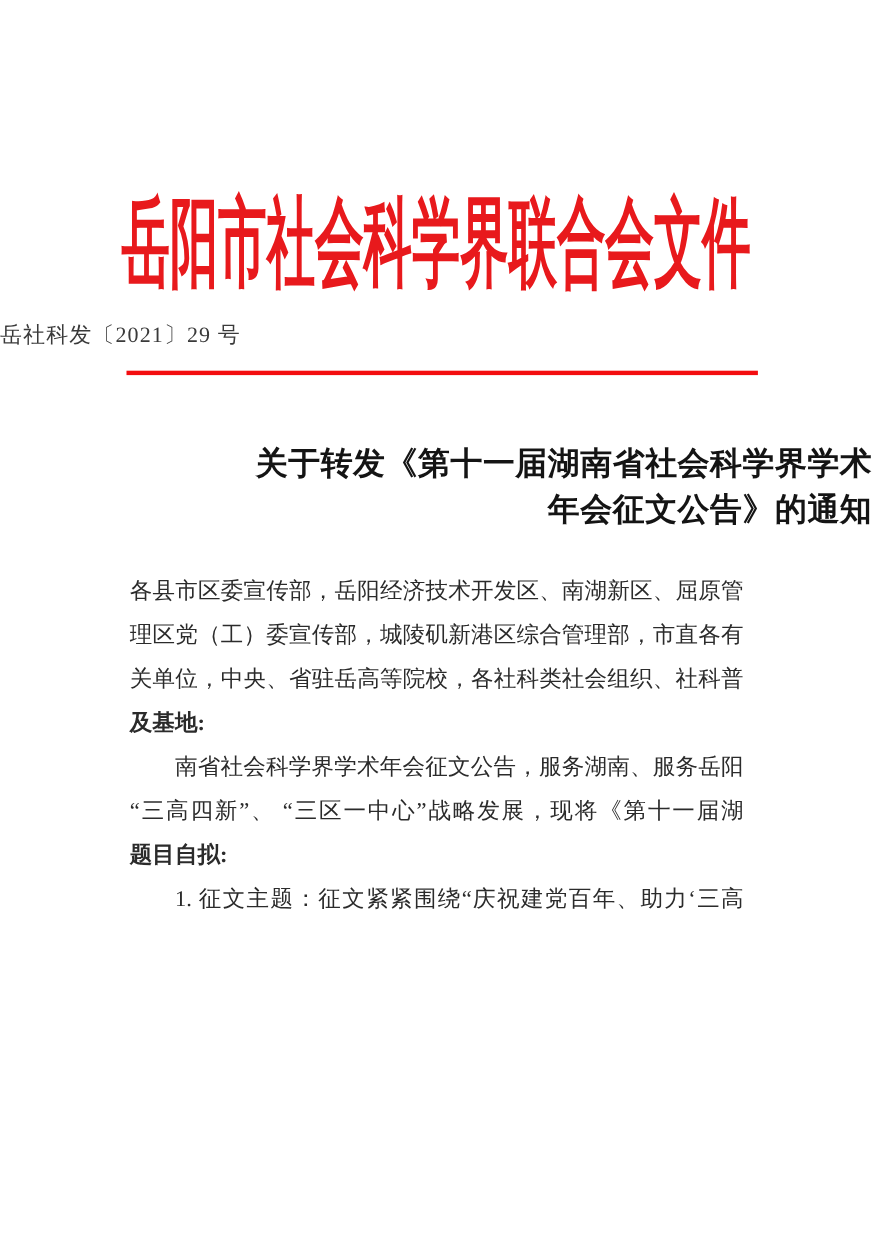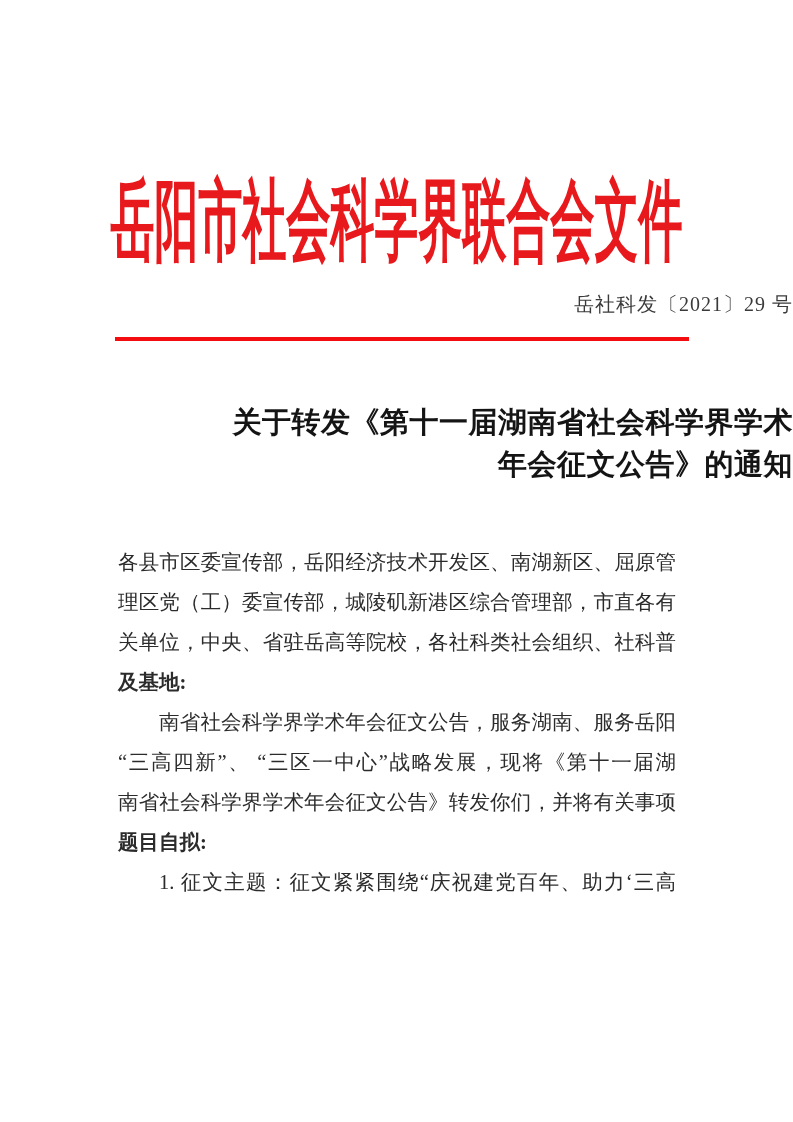--- a/index.html
+++ b/index.html
@@ -35,21 +35,21 @@
     white-space: nowrap;
     transform: scaleY(2.02);
     transform-origin: top center;
     letter-spacing: 0px;
   }
   .doc-number {
     position: absolute;
     top: 291px;
     left: 0;
     width: 100%;
-    text-align: right;
+    text-align: left;
     font-size: 20px;
     color: #3a3a3a;
     letter-spacing: 1px;
   }
   .divider {
     position: absolute;
     top: 337px;
     left: 115px;
     width: 574px;
     height: 4px;
@@ -62,21 +62,21 @@
     width: 100%;
     text-align: right;
     font-size: 29px;
     font-weight: bold;
     line-height: 42px;
     color: var(--title-ink);
     letter-spacing: 0.5px;
   }
   .body-text {
     position: absolute;
-    top: 542px;
+    top: 518px;
     left: 118px;
     width: 558px;
     font-size: 20.5px;
     line-height: 40px;
     color: var(--ink);
   }
   .body-line {
     text-align: justify;
     text-align-last: justify;
     white-space: nowrap;
@@ -108,19 +108,18 @@
 
   <div class="body-text">
 
     <div class="body-line">各县市区委宣传部，岳阳经济技术开发区、南湖新区、屈原管</div>
     <div class="body-line">理区党（工）委宣传部，城陵矶新港区综合管理部，市直各有</div>
     <div class="body-line">关单位，中央、省驻岳高等院校，各社科类社会组织、社科普</div>
     <div class="body-line para-end">及基地:</div>
 
     <div class="body-line indent">南省社会科学界学术年会征文公告，服务湖南、服务岳阳</div>
     <div class="body-line">“三高四新”、 “三区一中心”战略发展，现将《第十一届湖</div>
-    <div class="body-line">南省社会科学界学术年会征文公告》转发你们，并将有关事项</div>
     <div class="body-line para-end">题目自拟:</div>
 
     <div class="body-line indent">1. 征文主题：征文紧紧围绕“庆祝建党百年、助力‘三高</div>
   </div>
 
 </div>
 
 </body></html>

